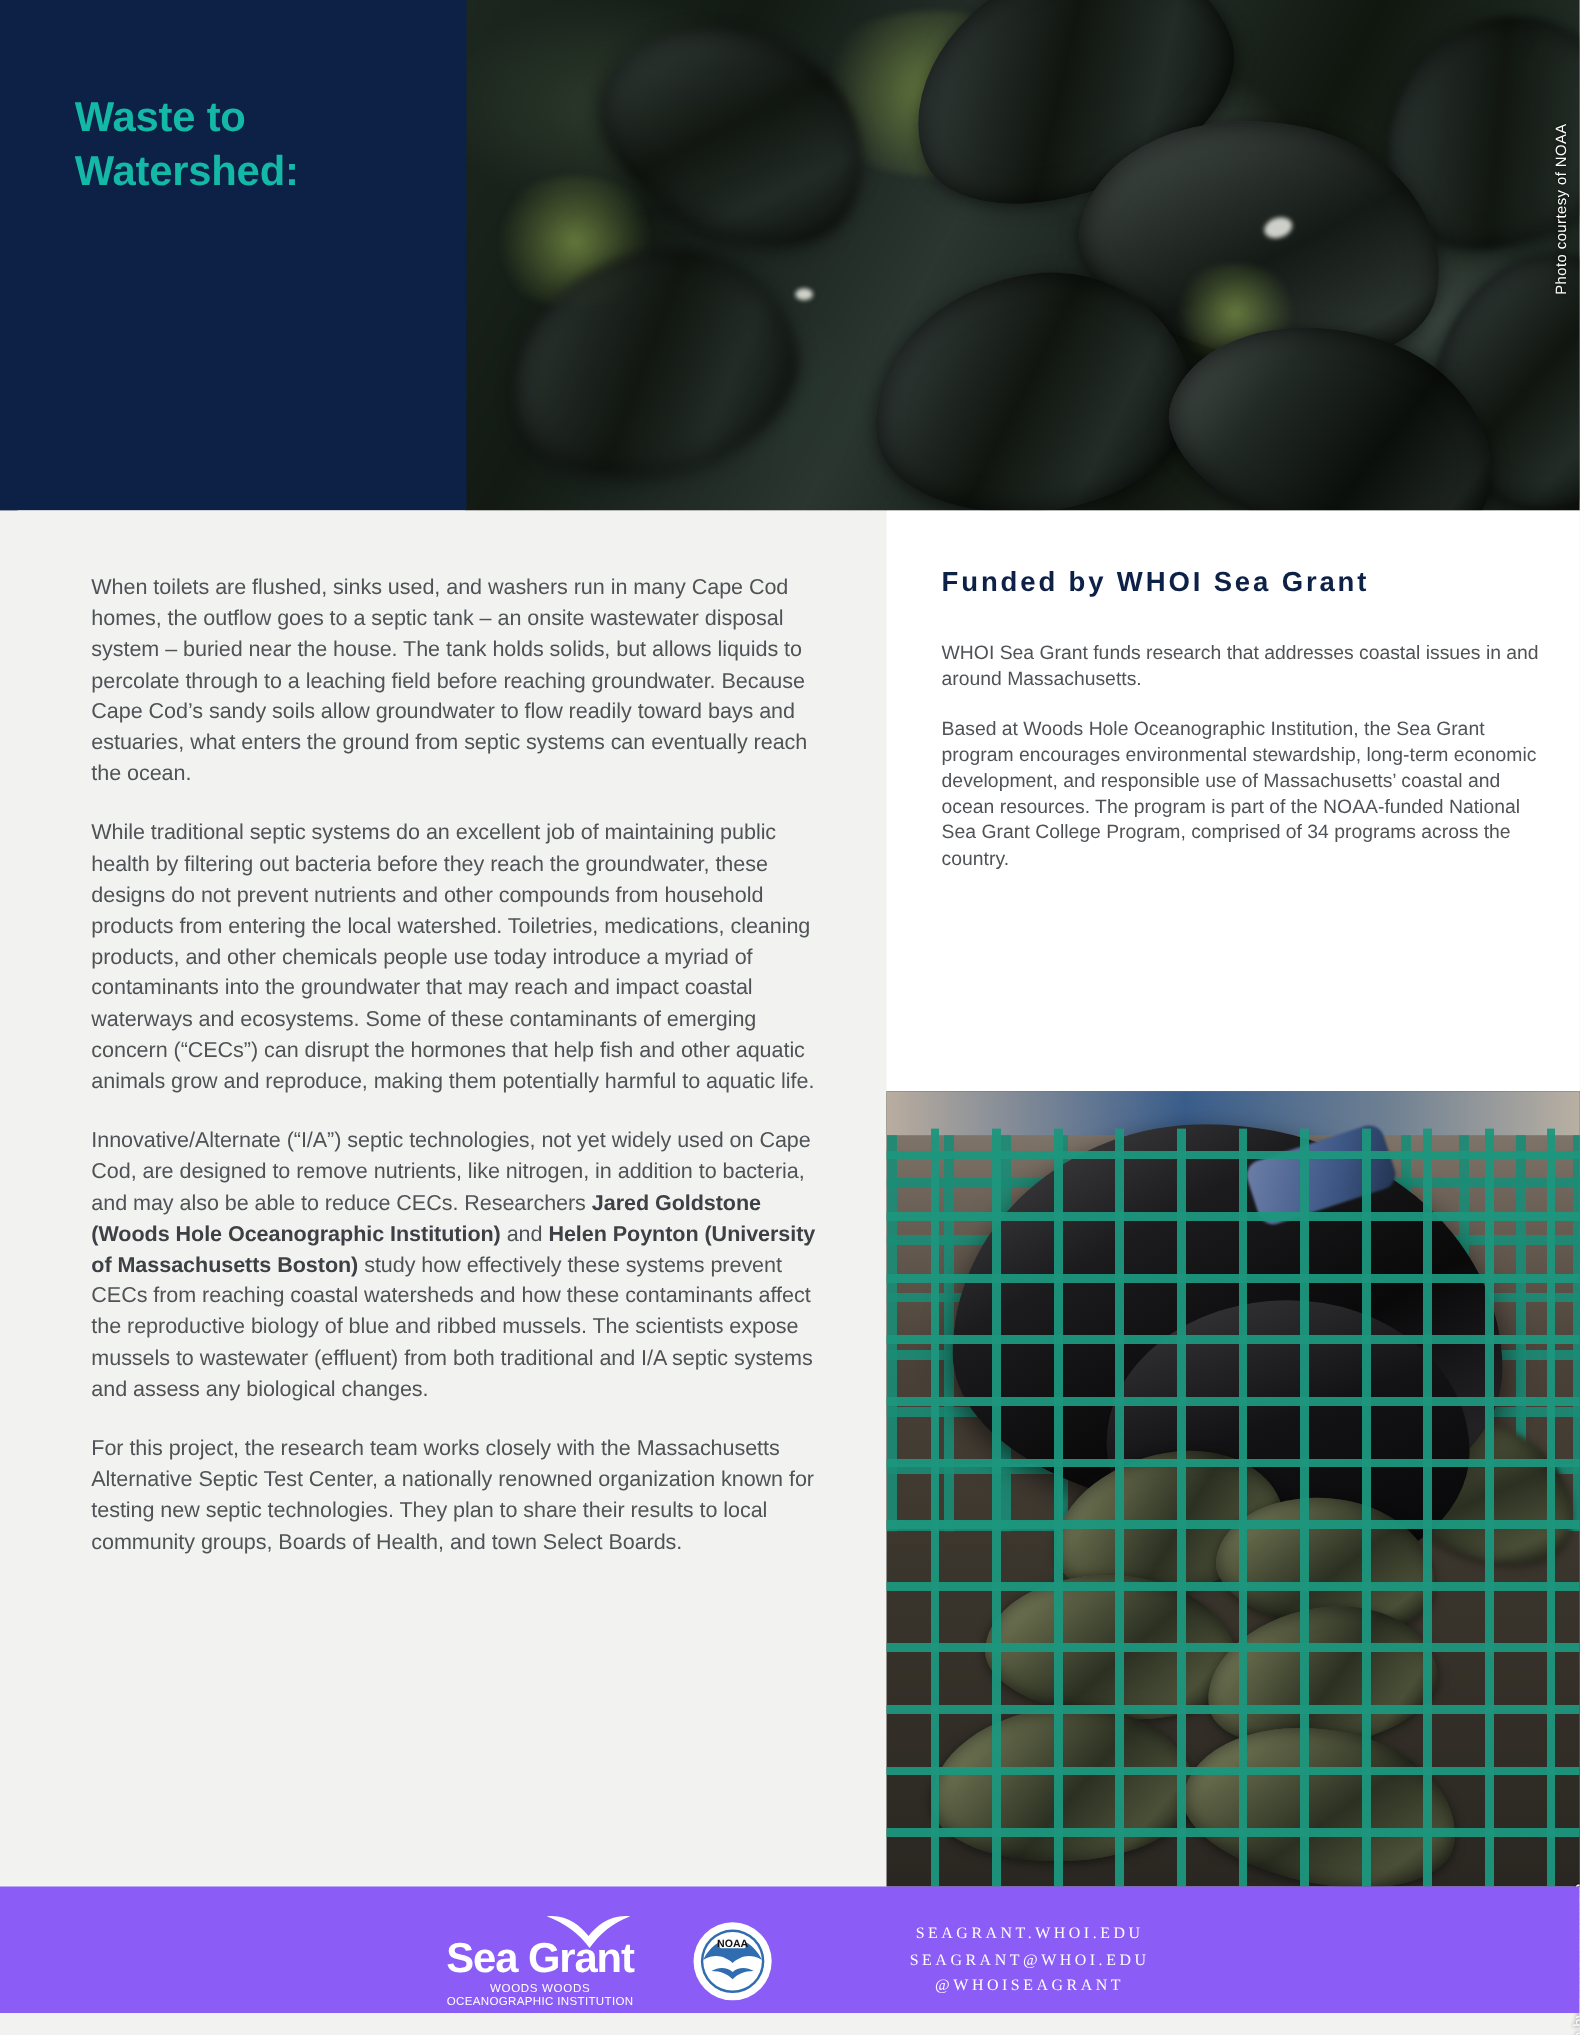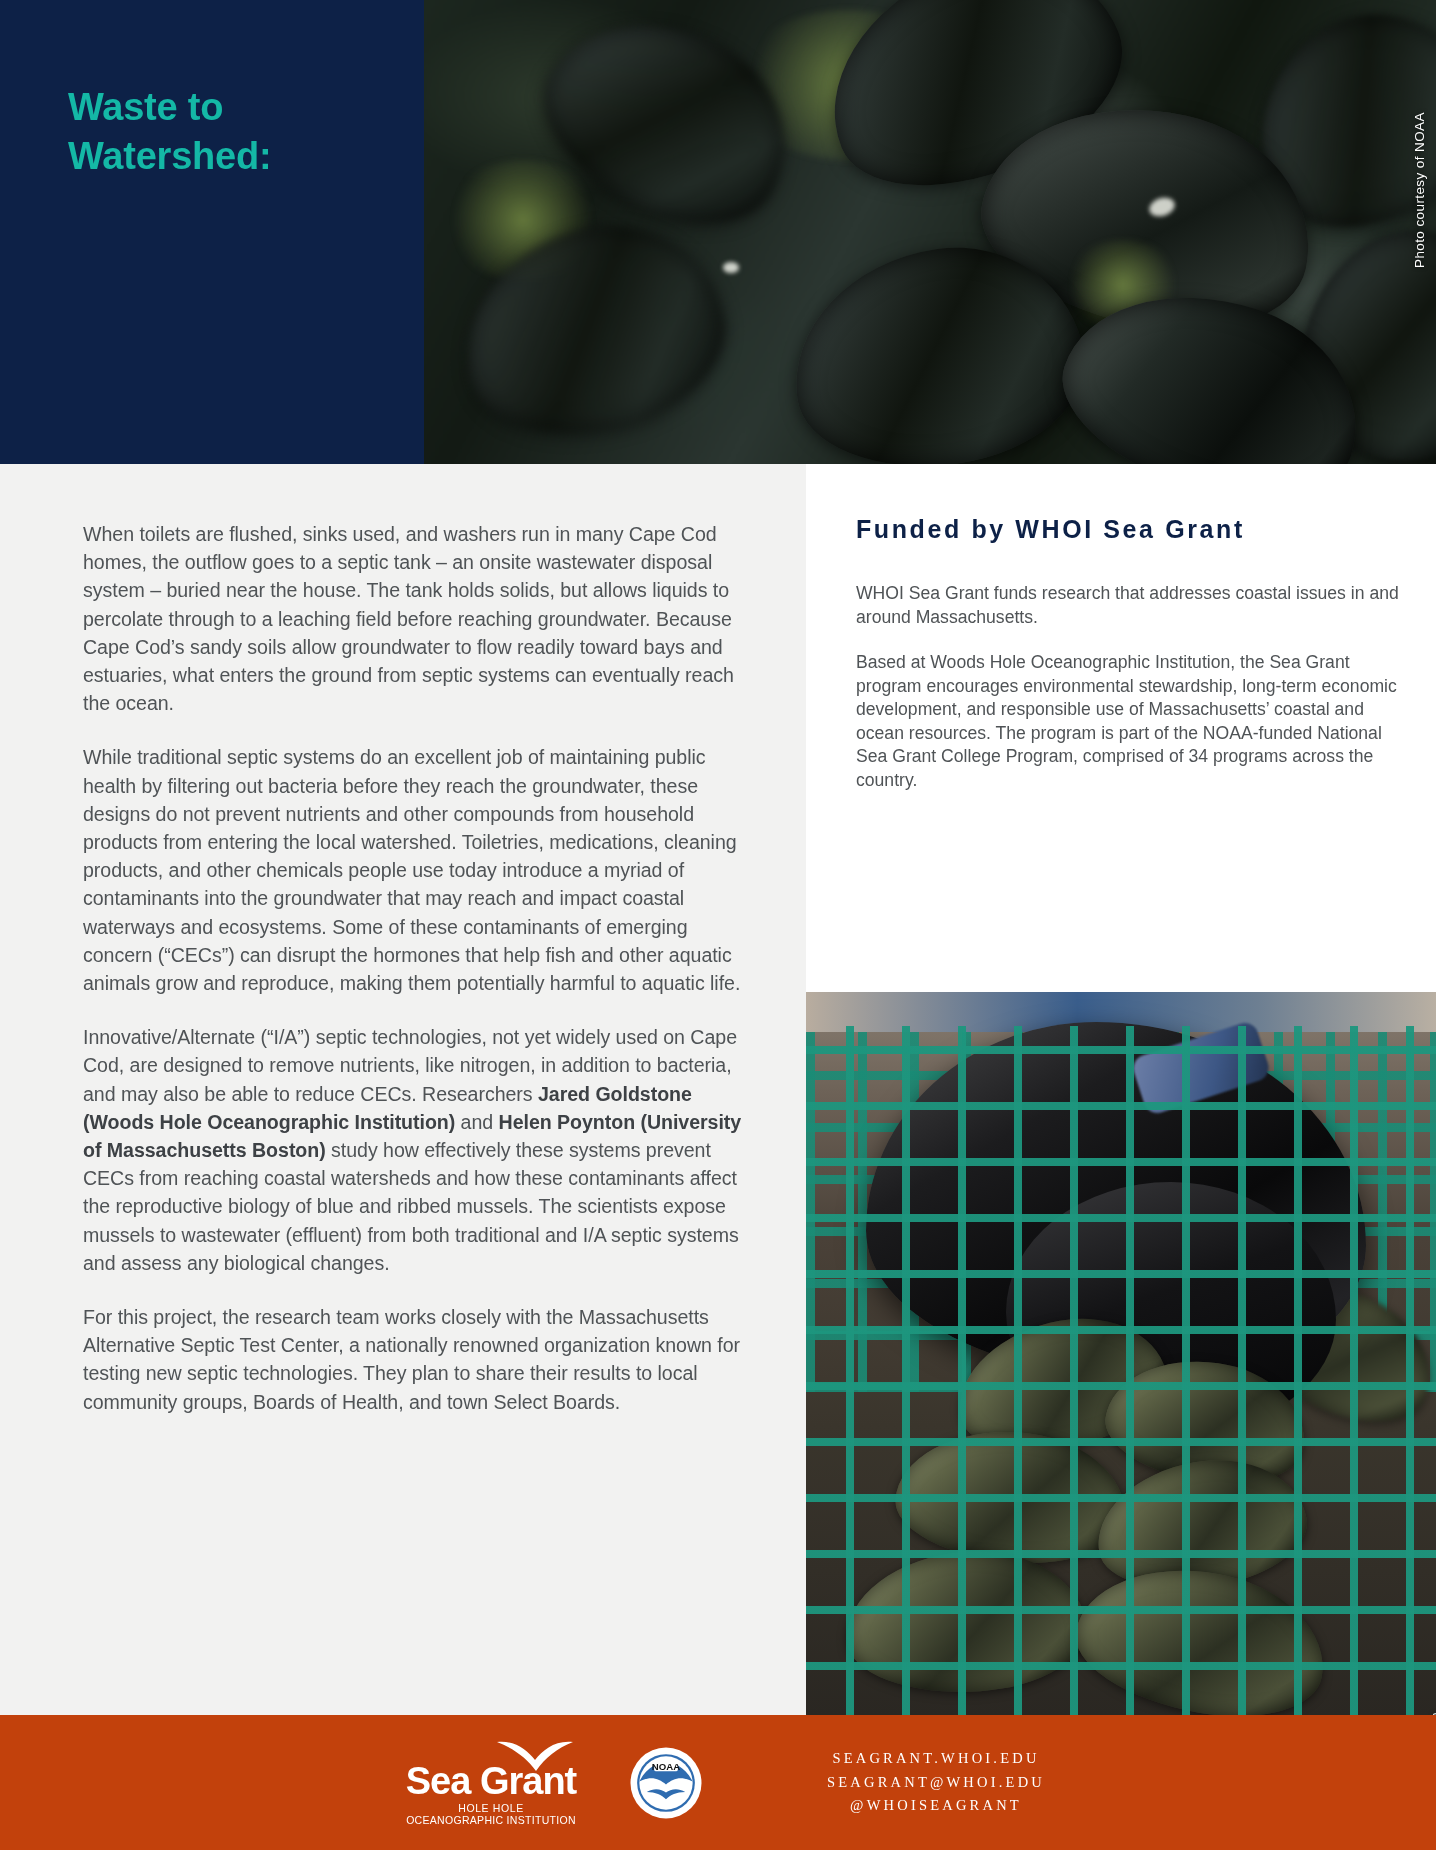--- a/index.html
+++ b/index.html
@@ -181,22 +181,22 @@
   .sm1 { left: 150px; top: 330px; width: 210px; height: 125px; transform: rotate(-14deg); }
   .sm2 { left: 300px; top: 370px; width: 200px; height: 120px; transform: rotate(8deg); }
   .sm3 { left: 90px; top: 440px; width: 230px; height: 130px; transform: rotate(4deg); }
   .sm4 { left: 290px; top: 470px; width: 210px; height: 125px; transform: rotate(-10deg); }
   .sm5 { left: 40px; top: 560px; width: 240px; height: 140px; transform: rotate(-4deg); }
   .sm6 { left: 270px; top: 580px; width: 250px; height: 140px; transform: rotate(10deg); }
   .sm7 { left: 440px; top: 300px; width: 190px; height: 120px; transform: rotate(22deg); filter: blur(2px); }
 
   
   .footer {
-    position: absolute; left: 0; top: 1715px; width: 1436px; height: 136px;
-    background: #c2410c;
+    position: absolute; left: 0; top: 1715px; width: 1436px; height: 115px;
+    background: #8b5cf6;
   }
   .footer-row {
     position: absolute; left: 0; top: 0; width: 1436px; height: 135px;
     display: flex; align-items: center; justify-content: center; gap: 38px;
   }
   .seagrant-logo { position: relative; width: 200px; height: 86px; color: #fff; }
   .sg-bird { position: absolute; left: 104px; top: -2px; width: 80px; height: 34px; }
   .sg-word {
     position: absolute; left: 0; top: 22px; width: 200px;
     font-size: 38px; font-weight: 700; letter-spacing: -1px; line-height: 1;
@@ -290,21 +290,21 @@
 </div>
 
 <div class="footer">
   <div class="footer-row">
 
     <div class="seagrant-logo">
       <svg class="sg-bird" viewBox="0 0 80 34">
         <path d="M2 4 C20 2 32 12 40 22 C48 12 60 2 78 4 C62 10 50 20 41 33 C32 20 18 10 2 4 Z" fill="#ffffff"></path>
       </svg>
       <div class="sg-word">Sea Grant</div>
-      <div class="sg-sub1">HOLE HOLE</div>
+      <div class="sg-sub1">WOODS WOODS</div>
       <div class="sg-sub2">OCEANOGRAPHIC INSTITUTION</div>
     </div>
 
     <svg class="noaa-seal" viewBox="0 0 100 100">
       <circle cx="50" cy="50" r="48" fill="#ffffff"></circle>
       <circle cx="50" cy="50" r="39" fill="#2f6cb0"></circle>
       <circle cx="50" cy="50" r="36" fill="#ffffff"></circle>
       <path d="M14 48 C24 28 40 22 50 22 C60 22 76 28 86 48 C70 40 60 44 50 52 C40 44 30 40 14 48 Z" fill="#2f6cb0"></path>
       <path d="M24 62 C34 56 44 58 50 63 C56 58 66 56 76 62 C64 62 56 66 50 72 C44 66 36 62 24 62 Z" fill="#2f6cb0"></path>
       <rect x="34" y="20" width="32" height="14" rx="2" fill="#ffffff"></rect>

